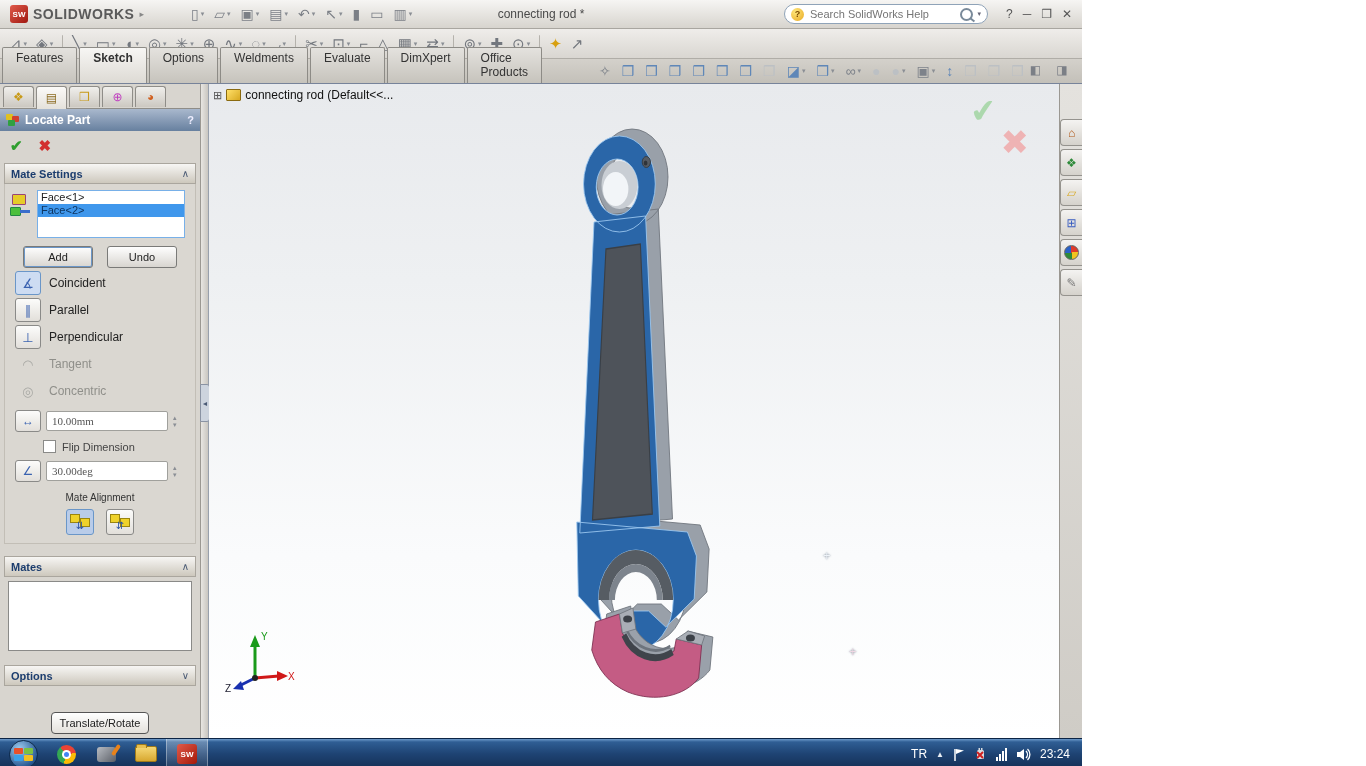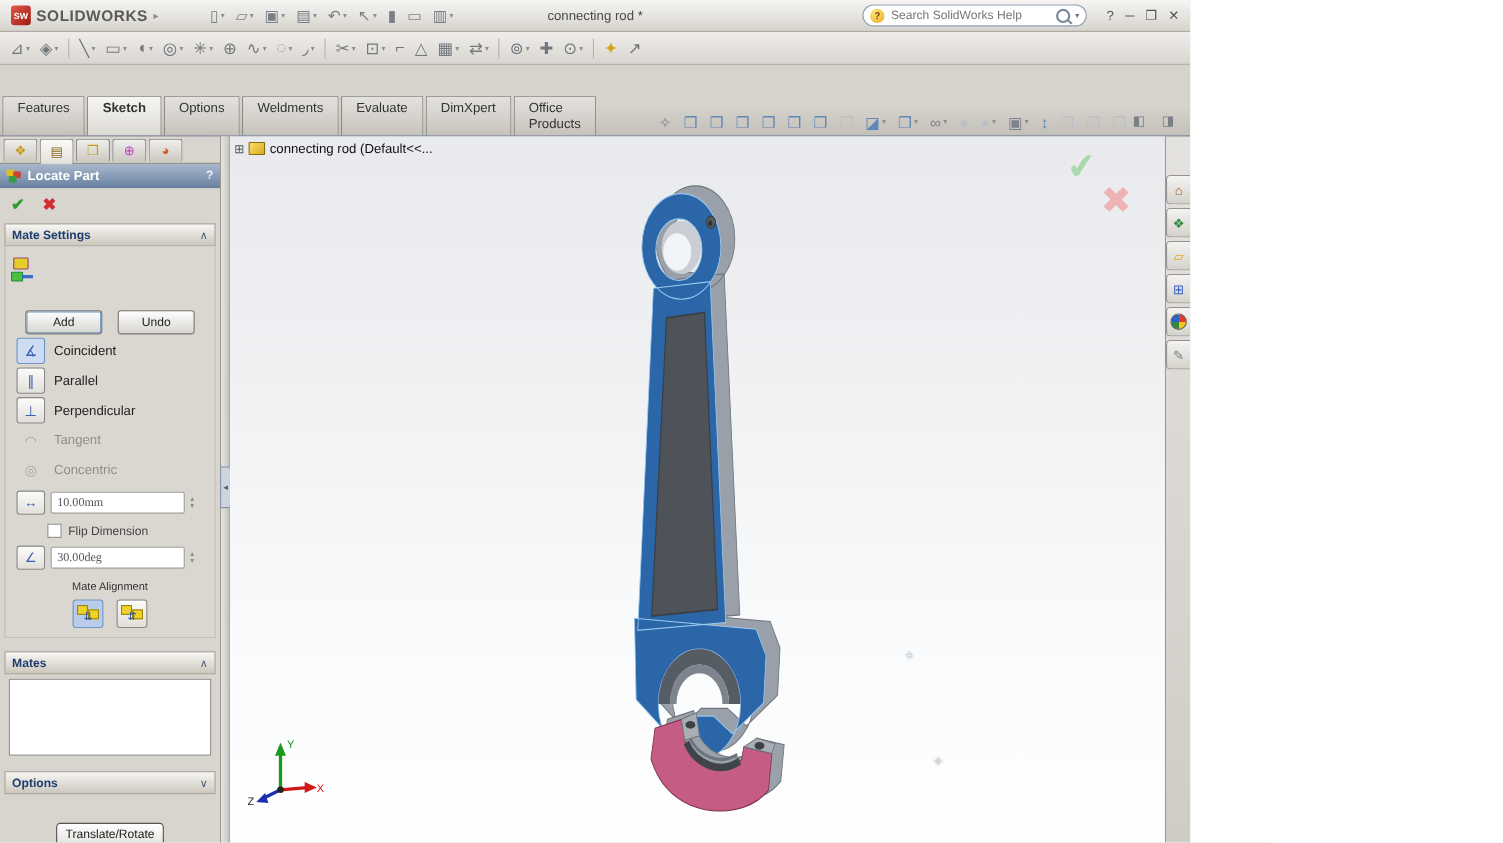--- a/index.html
+++ b/index.html
@@ -32,21 +32,21 @@
 
   
   .toolbar2{height:29px;background:linear-gradient(#efedea,#d9d6d1);border-bottom:1px solid #b0ada7;
     display:flex;align-items:center;padding-left:6px;gap:3px;}
   .toolbar2 .ti{font-size:15px;color:#73777e;}
   .ti.sep{width:1px;height:18px;background:#b5b2ac;padding:0;margin:0 3px;}
   .ti.col-gold{color:#d8a010;}
 
   
   .tabrow{height:24px;background:linear-gradient(#d4d1cb,#c3c0b9);border-bottom:1px solid #77839a;
-    display:flex;align-items:flex-end;position:relative;margin-top:40px;}
+    display:flex;align-items:flex-end;position:relative;}
   .tabs{display:flex;margin-left:2px;}
   .tab{padding:3px 13px 4px;background:linear-gradient(#e4e2de,#c6c3bc);border:1px solid #8d8b86;border-bottom:none;
     border-radius:2px 2px 0 0;margin-right:2px;color:#333;font-size:12px;cursor:default;}
   .tab.active{background:linear-gradient(#f7f6f4,#dddad4);font-weight:bold;}
   .headsup{display:flex;align-items:center;gap:5px;margin-left:52px;margin-bottom:2px;}
   .headsup .ti{font-size:14px;}
   .headsup .blu{color:#5f87b8;}
   .headsup .gry{color:#7d828a;}
   .headsup .dis{color:#bcc0c4;}
   .docwin-controls{margin-left:auto;display:flex;align-items:center;gap:9px;padding-right:10px;margin-bottom:4px;color:#6a6e76;}
@@ -453,20 +453,24 @@
         <span class="gt">Mate Settings</span>
         <span class="chev">∧</span>
       </div>
       <div class="grp-body">
         <div class="selrow-wrap">
           <span class="sel-icon">
               <i></i>
               <i></i>
               <i></i>
             </span>
+          <div class="listbox">
+              <div class="selrow">Face&lt;1&gt;</div>
+              <div class="selrow selected">Face&lt;2&gt;</div>
+            </div>
         </div>
         <div class="btnrow">
           <div class="btn focus">Add</div>
           <div class="btn">Undo</div>
         </div>
         <div>
             <div class="mate-row selected">
             <span class="mate-btn">∡</span>
             <span class="mate-lbl">Coincident</span>
           </div>

